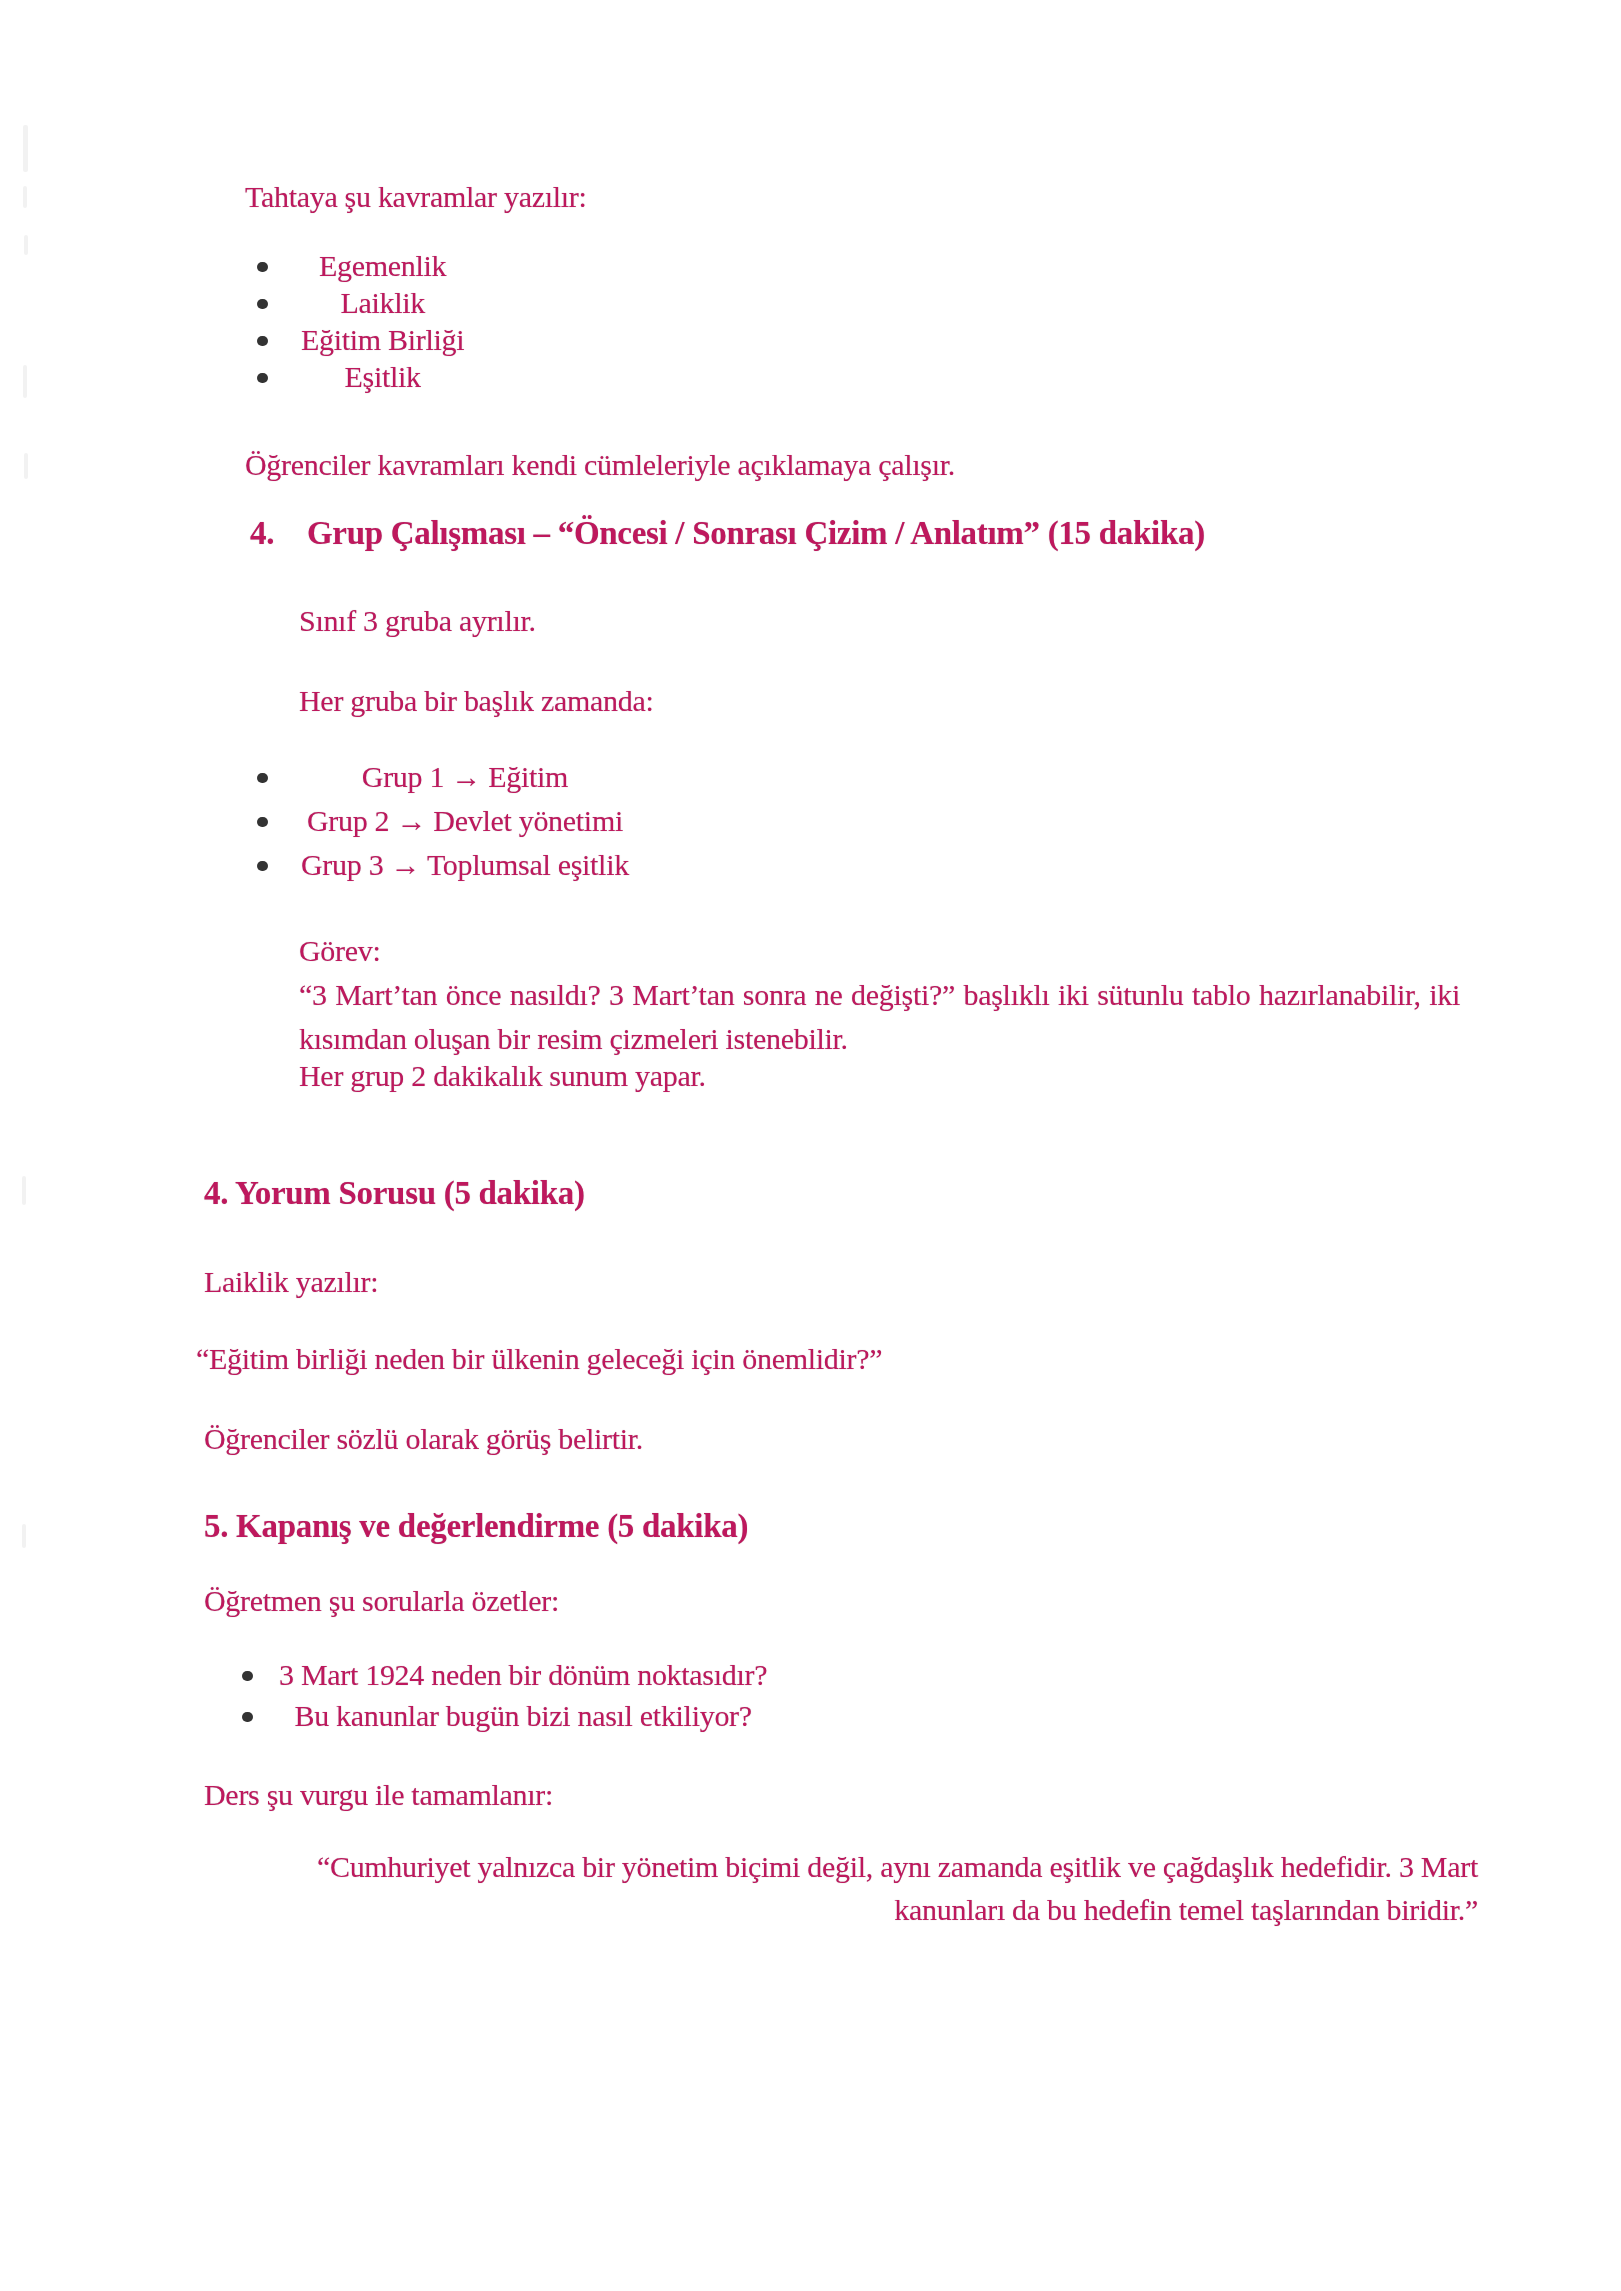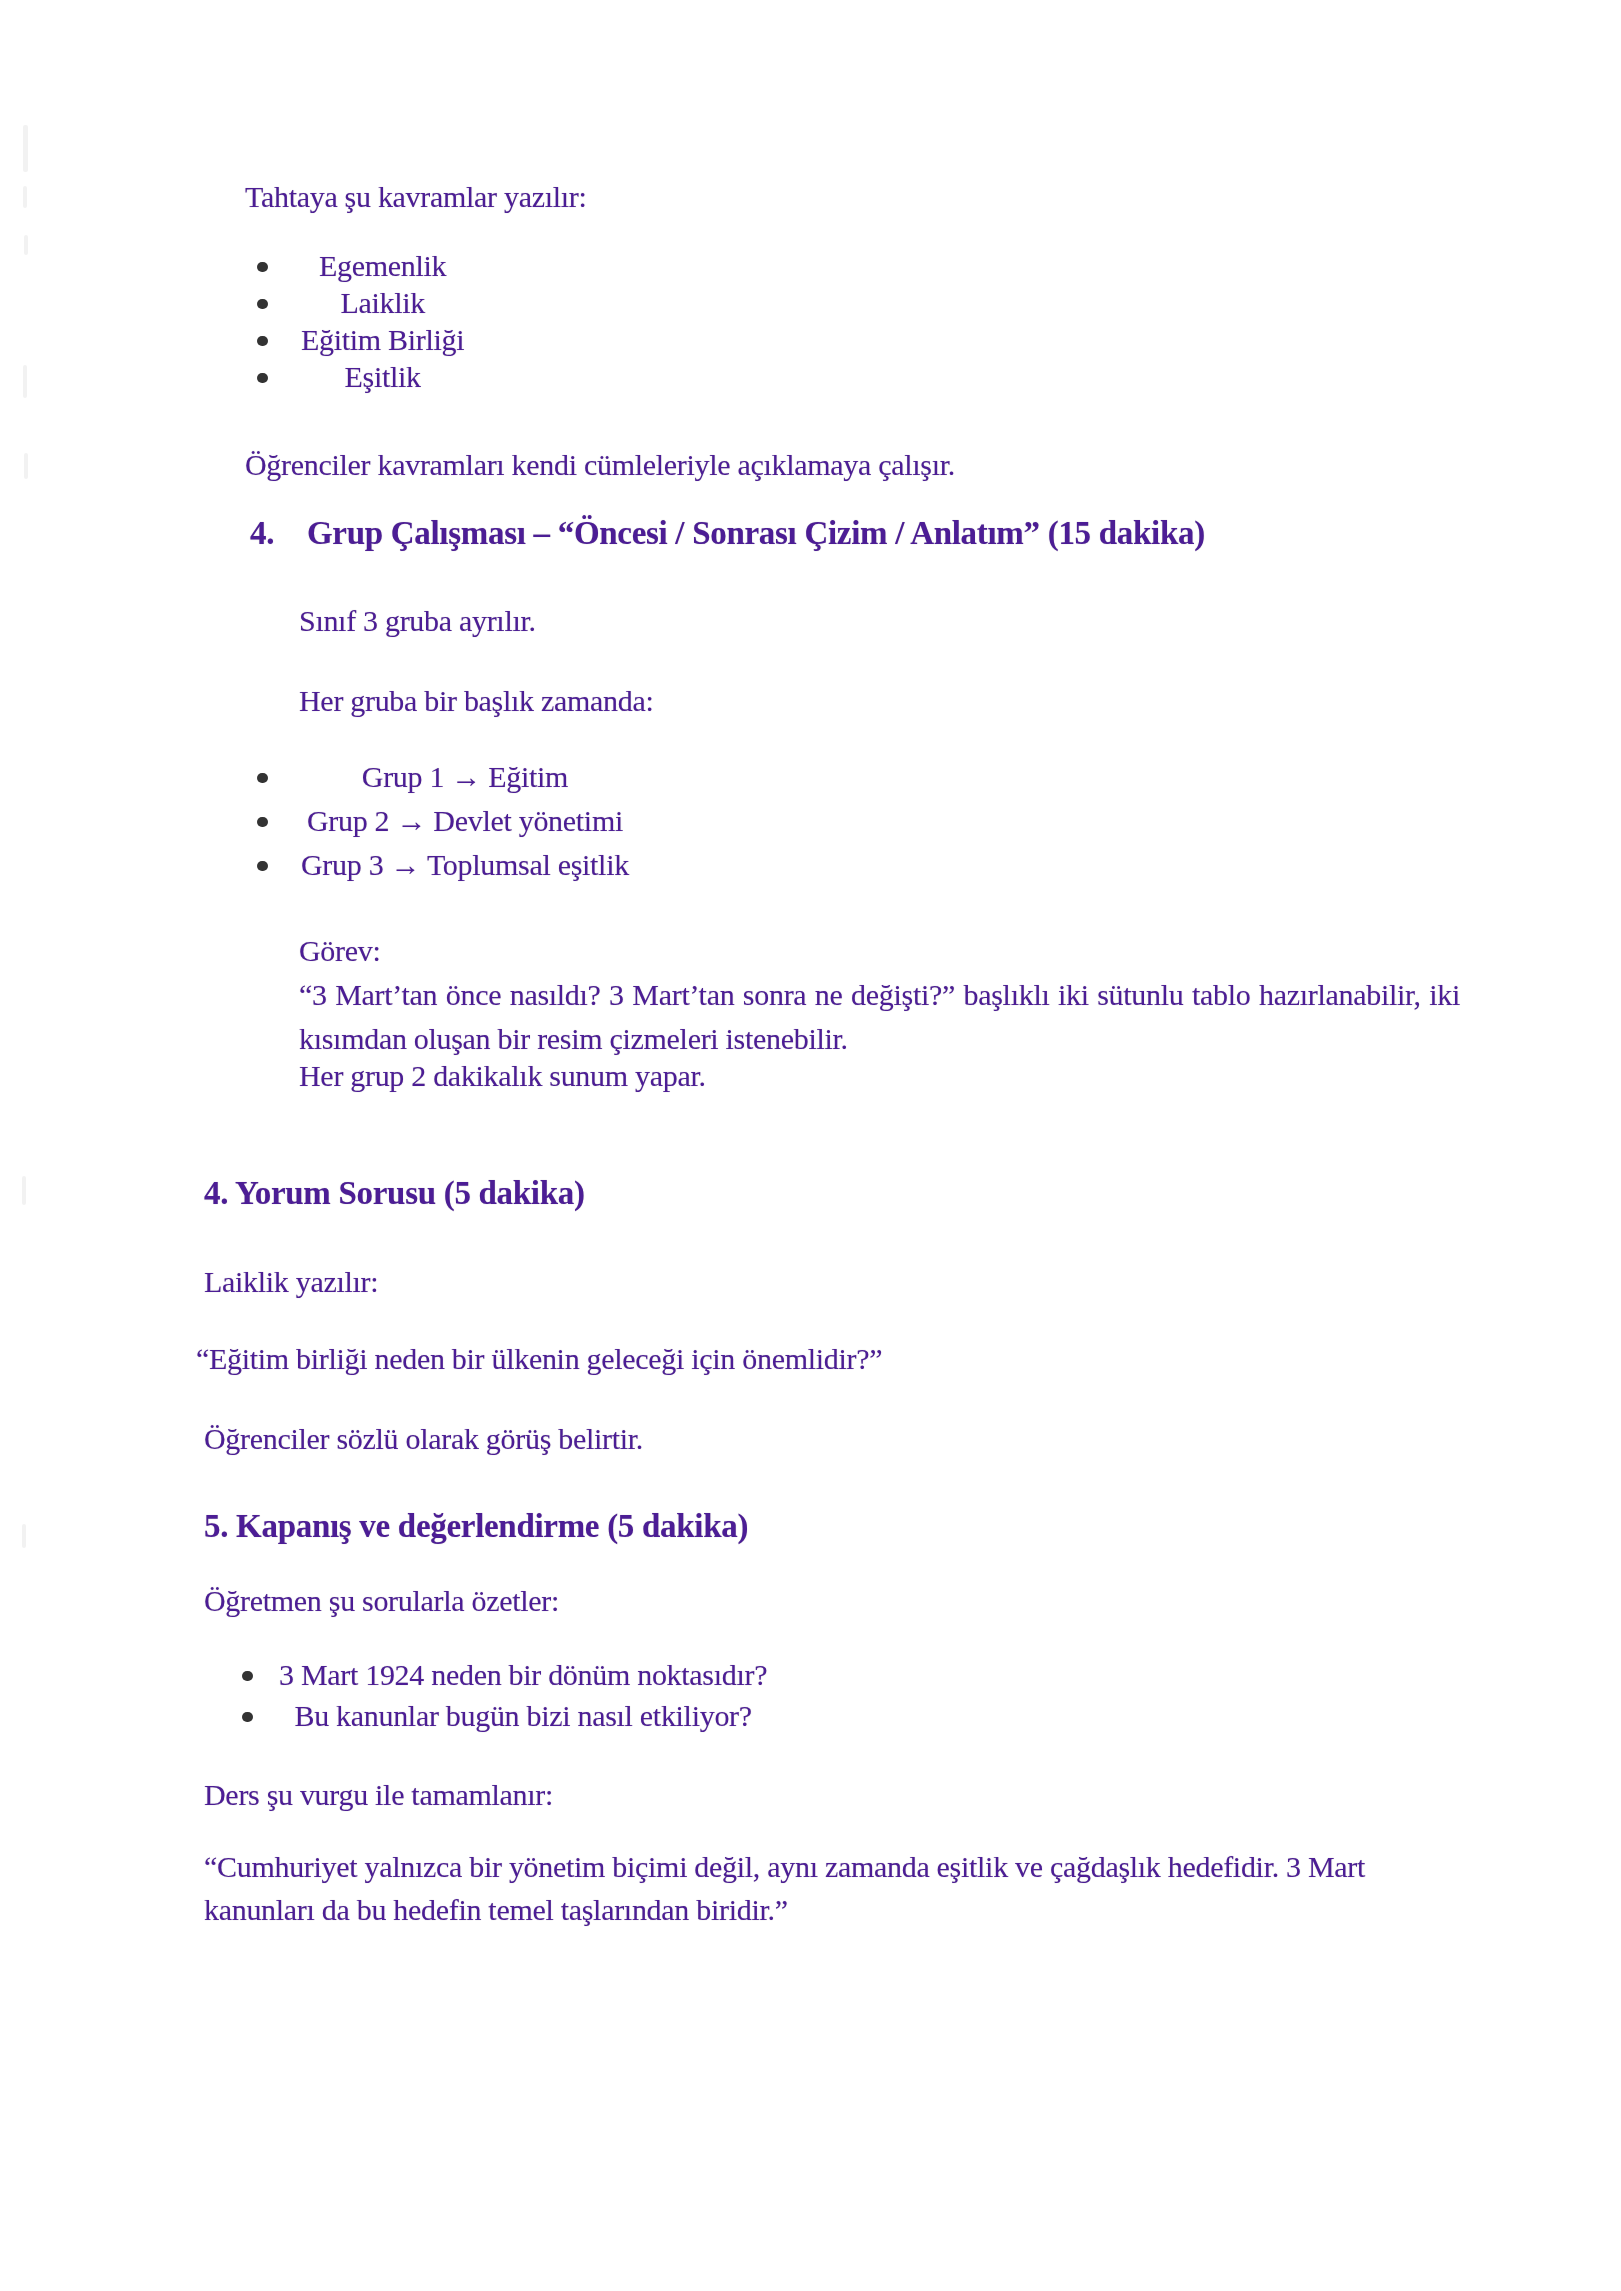--- a/index.html
+++ b/index.html
@@ -7,21 +7,21 @@
     padding: 0;
     background: #ffffff;
   }
   .page {
     position: relative;
     width: 1621px;
     height: 2292px;
     background: #ffffff;
     overflow: hidden;
     font-family: "Liberation Serif", "DejaVu Serif", serif;
-    color: #4c1d95;
+    color: #be185d;
     border-radius: 10px;
   }
   .txt {
     position: absolute;
     font-size: 30px;
     line-height: 39px;
     letter-spacing: -0.3px;
     white-space: nowrap;
     text-shadow: 0 0 1px rgba(30,30,30,0.30);
   }
@@ -158,16 +158,16 @@
       <span>3 Mart 1924 neden bir dönüm noktasıdır?</span>
     </div>
     <div class="li">
       <span class="dot"></span>
       <span>Bu kanunlar bugün bizi nasıl etkiliyor?</span>
     </div>
   </div>
 
   <div class="txt" style="left:204px; top:1775px;">Ders şu vurgu ile tamamlanır:</div>
 
-  <div class="txt wrap" style="left:204px; top:1845px; width:1274px; line-height:43px;">“Cumhuriyet yalnızca bir yönetim biçimi değil, aynı zamanda eşitlik ve çağdaşlık hedefidir. 3 Mart kanunları da bu hedefin temel taşlarından biridir.”</div>
+  <div class="txt wrap" style="left:204px; top:1845px; width:1274px; line-height:43px;text-align:right;">“Cumhuriyet yalnızca bir yönetim biçimi değil, aynı zamanda eşitlik ve çağdaşlık hedefidir. 3 Mart kanunları da bu hedefin temel taşlarından biridir.”</div>
 
 </div>
 
 
 </body></html>

